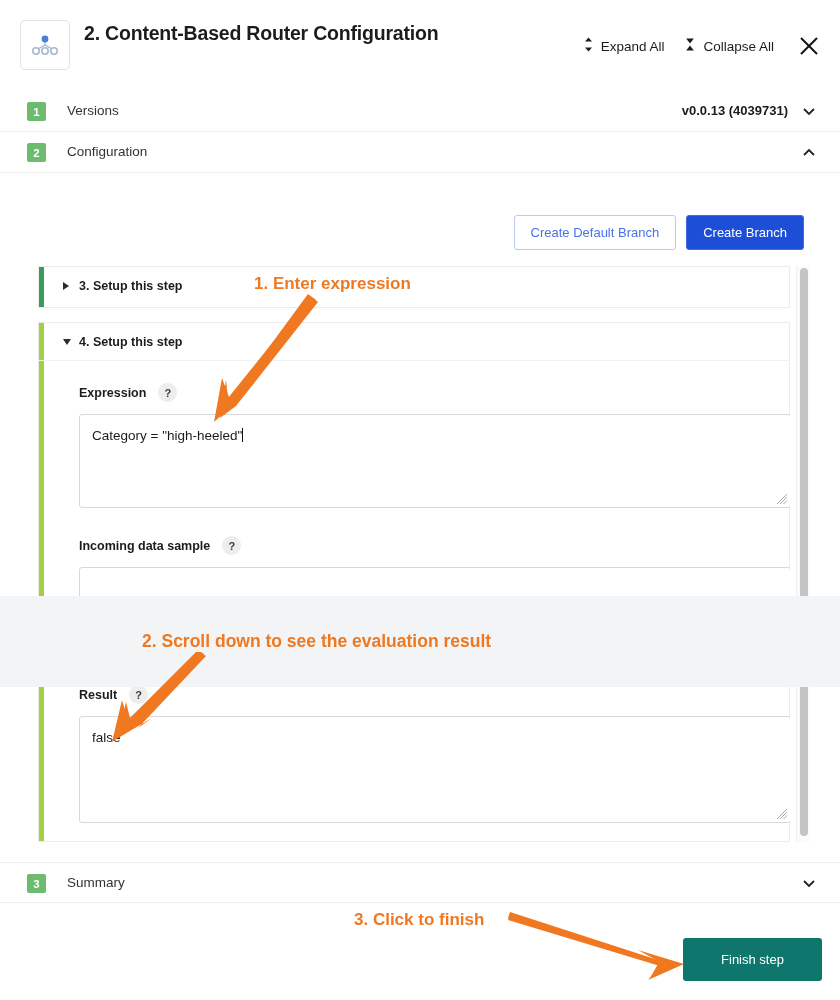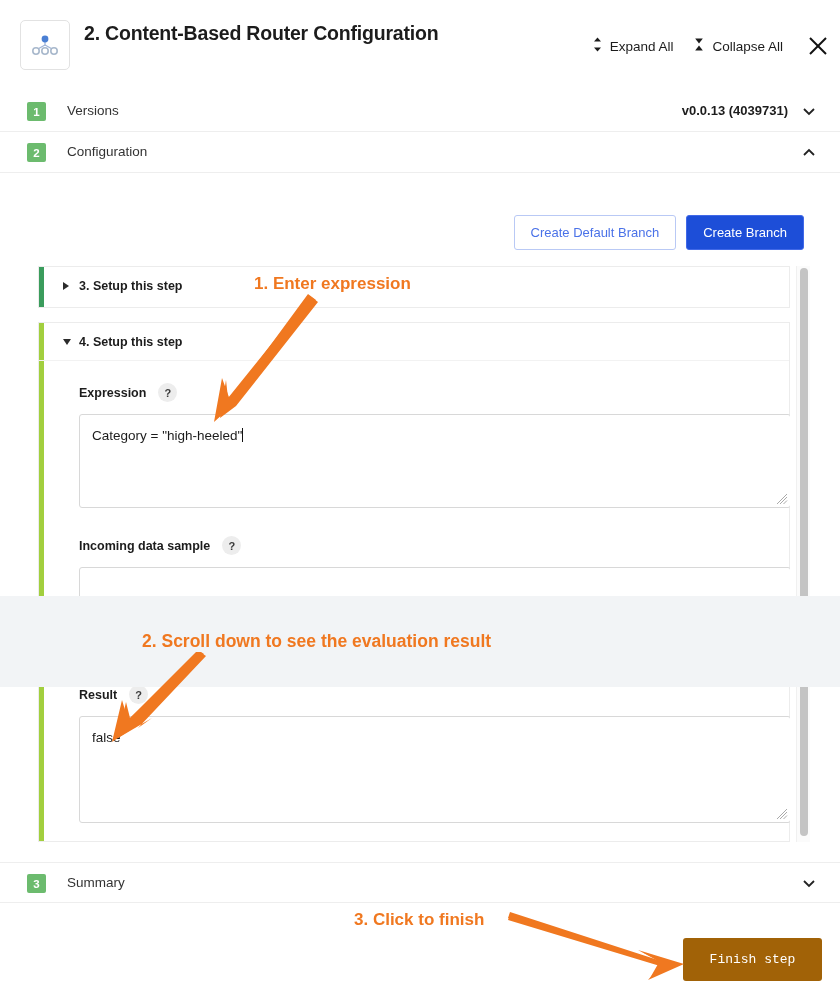--- a/index.html
+++ b/index.html
@@ -32,21 +32,21 @@
   .header-title {
     position: absolute; left: 84px; top: 22px;
     font-size: 19.5px; font-weight: bold; color: #1c1c1c;
     letter-spacing: -0.2px;
   }
   .header-sub {
     position: absolute; left: 84px; top: 51px;
     font-size: 12.5px; color: #8a8a8a;
   }
   .hdr-actions {
-    position: absolute; right: 7px; top: 32px;
+    position: absolute; right: 16px; top: 32px;
     display: flex; align-items: center; gap: 0;
   }
   .hdr-btn {
     display: flex; align-items: center; gap: 7px;
     font-size: 13.5px; color: #1c1c1c;
     padding: 4px 10px; cursor: pointer;
     background: transparent; border: none;
     font-family: "Liberation Sans", sans-serif;
   }
   .hdr-close {
@@ -210,24 +210,24 @@
   
   .gray-band {
     position: absolute; left: 0; top: 596px;
     width: 840px; height: 91px;
     background: #f2f4f6;
     z-index: 40;
   }
   .finish-btn {
     position: absolute; left: 683px; top: 938px;
     width: 139px; height: 43px;
-    background: #a16207; color: #ffffff;
+    background: #0f766e; color: #ffffff;
     border: none; border-radius: 3px;
     font-size: 13px; cursor: pointer;
-    font-family: Liberation Mono, monospace;
+    font-family: Liberation Sans, sans-serif;
   }
 
   
   .anno {
     position: absolute; z-index: 60;
     color: #f07820; font-weight: bold;
     font-family: "Liberation Sans", sans-serif;
     white-space: nowrap;
   }
   .anno-1 { left: 254px; top: 274px; font-size: 17px; }

